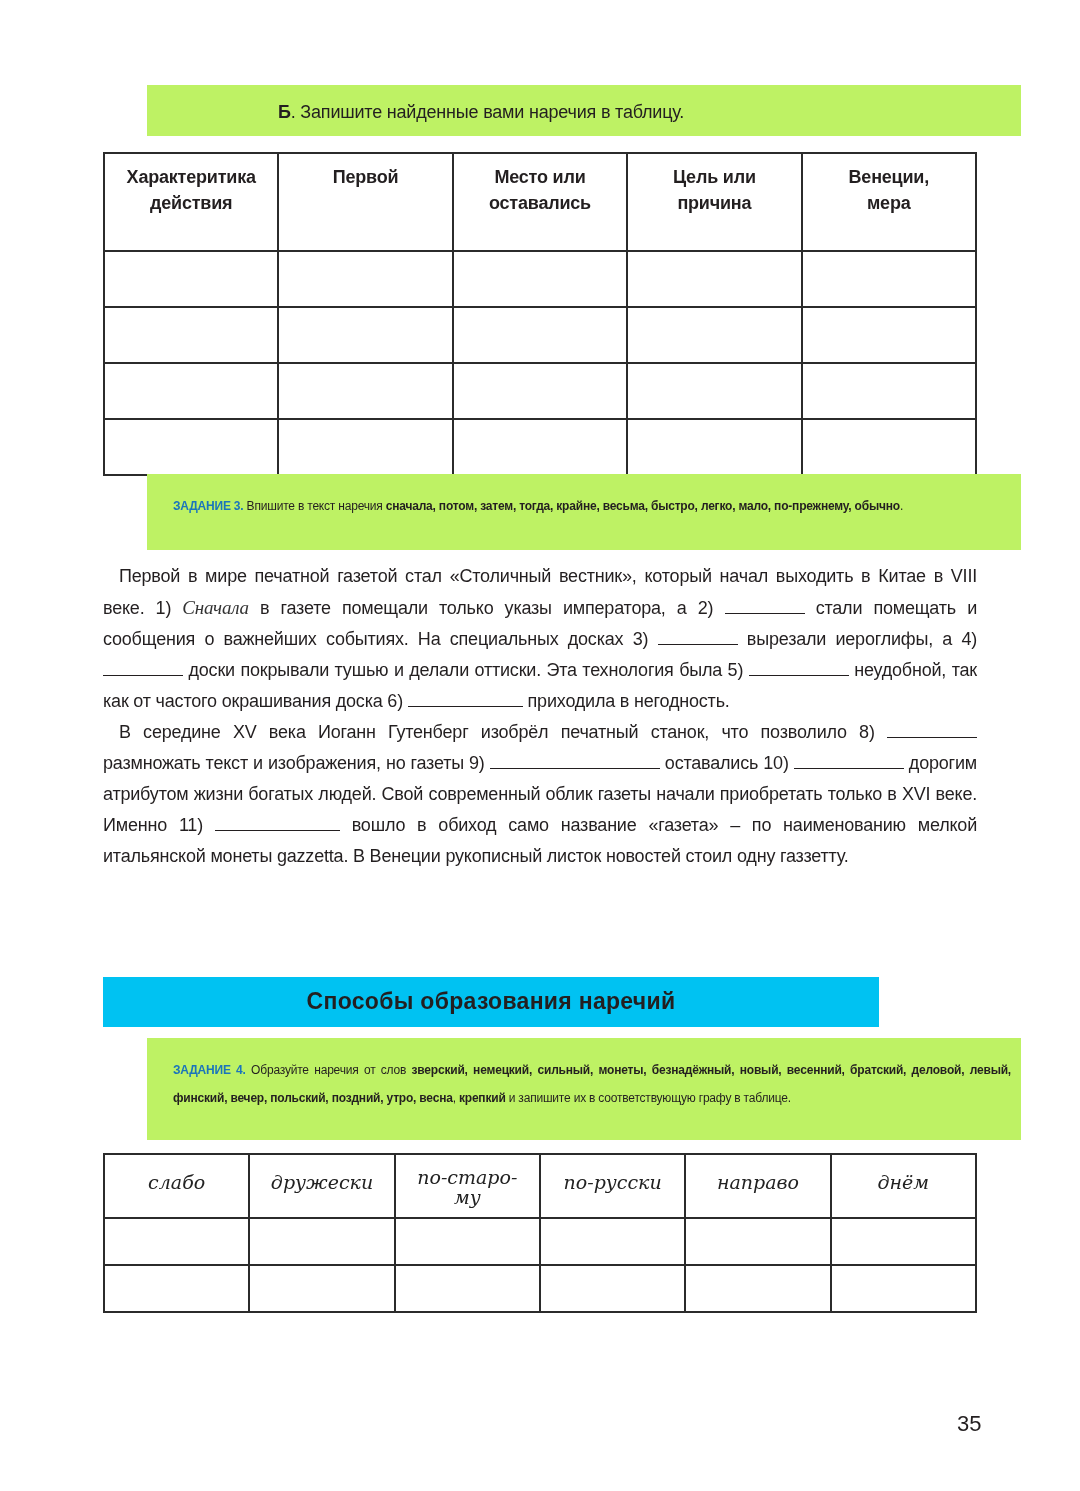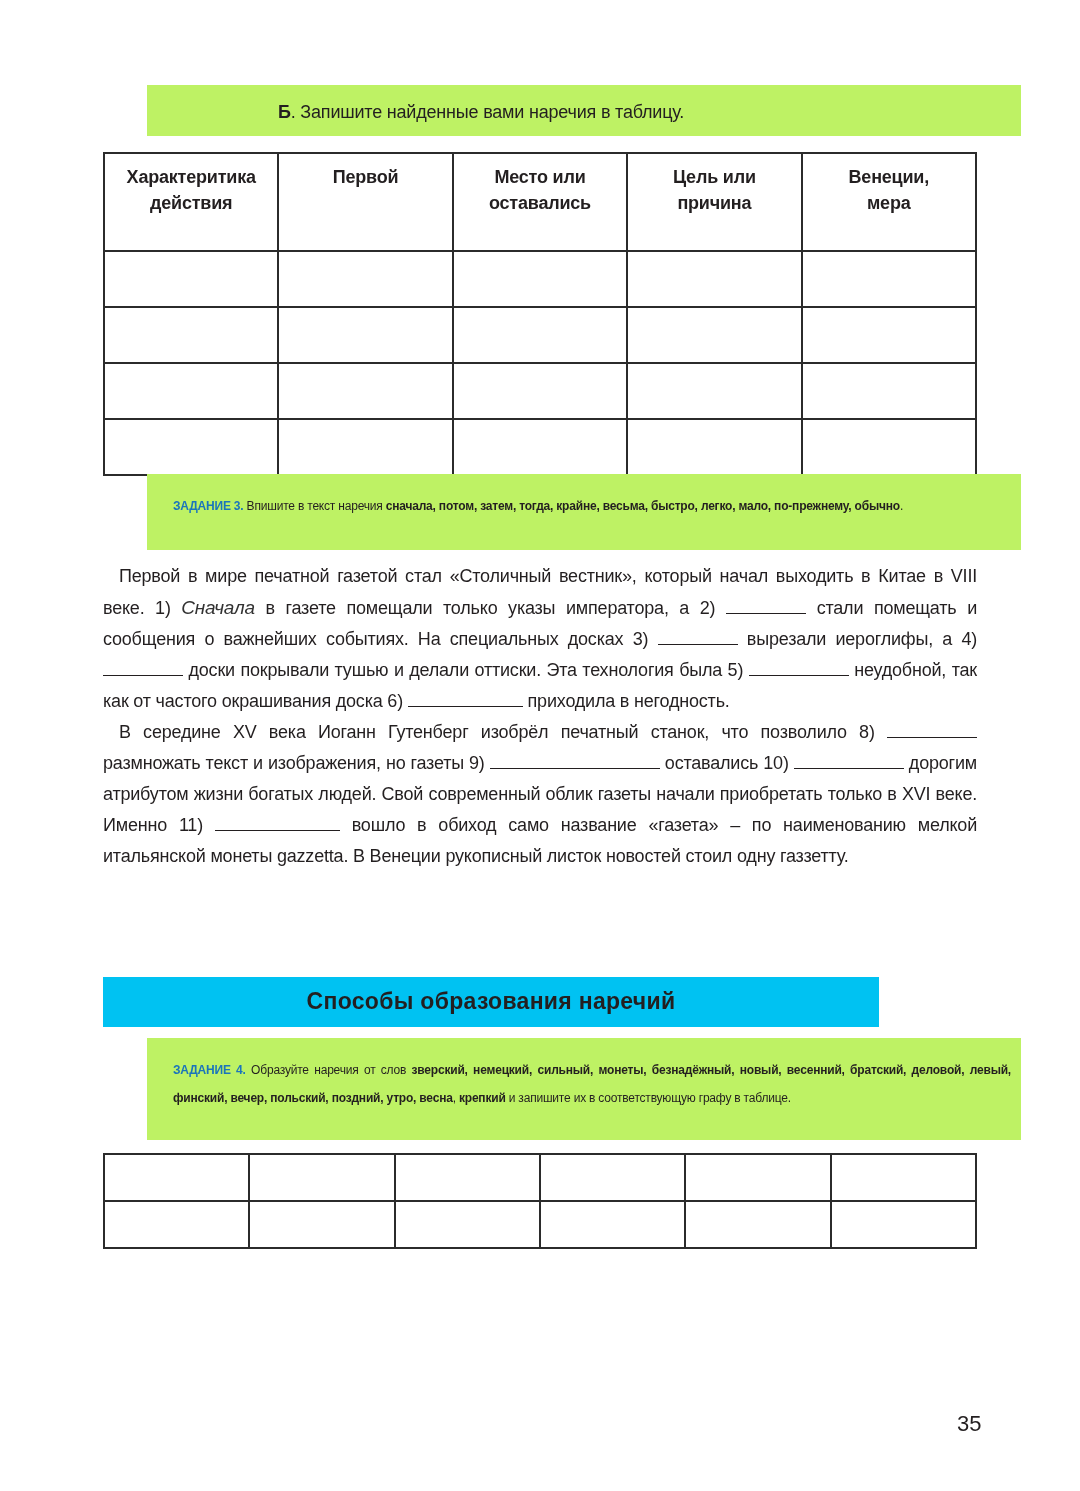--- a/index.html
+++ b/index.html
@@ -17,21 +17,21 @@
   #table1 td { height:54px; }
   .band-3 { top:474px; height:76px; }
   .band-3 .txt, .band-4 .txt { position:absolute; left:26px; right:10px; top:18px; font-size:12px;
                line-height:28px; text-align:justify; letter-spacing:-0.2px; }
   .task-label { color:#1b75bb; font-weight:bold; }
   .bold { font-weight:bold; }
   .para { position:absolute; left:103px; width:874px; font-size:18px; line-height:31px;
           text-align:justify; letter-spacing:-0.2px; }
   .para p { margin:0; text-indent:16px; }
   .blank { display:inline-block; border-bottom:1px solid #231f20; height:16px; vertical-align:baseline; }
-  .hw { font-family:Liberation Sans, sans-serif; font-style:italic; font-size:19px; color:#333; }
+  .hw { font-family:Liberation Serif, serif; font-style:italic; font-size:19px; color:#333; }
   .section-head { position:absolute; left:103px; top:977px; width:776px; height:50px; background:#00c2f2;
           text-align:center; font-size:23px; font-weight:bold; line-height:48px; letter-spacing:0.3px; }
   .band-4 { top:1038px; height:102px; }
   #table2 { left:103px; top:1153px; width:874px; }
   #table2 td { height:62px; text-align:center; vertical-align:top; }
   #table2 tr.r1 td { height:62px; }
   #table2 tr.r2 td { height:58px; }
   #table2 tr.r3 td { height:45px; }
   #table2 tr.r4 td { height:45px; }
   .cursive { font-family:"DejaVu Serif", serif; font-style:italic; font-size:19px; color:#222;
@@ -110,20 +110,29 @@
 <table class="grid" id="table2">
   <colgroup>
       <col>
       <col>
       <col>
       <col>
       <col>
       <col>
     </colgroup>
   <tbody>
+      <tr class="r1">
+    <td><span class="cursive">слабо</span></td>
+    <td><span class="cursive">дружески</span></td>
+    <td><span class="cursive" style="white-space:pre-line;line-height:20px;padding-top:12px;">по-старо-
+му</span></td>
+    <td><span class="cursive">по-русски</span></td>
+    <td><span class="cursive">направо</span></td>
+    <td><span class="cursive">днём</span></td>
+  </tr>
   <tr class="r3">
         <td></td>
         <td></td>
         <td></td>
         <td></td>
         <td></td>
         <td></td>
       </tr>
   <tr class="r4">
         <td></td>

